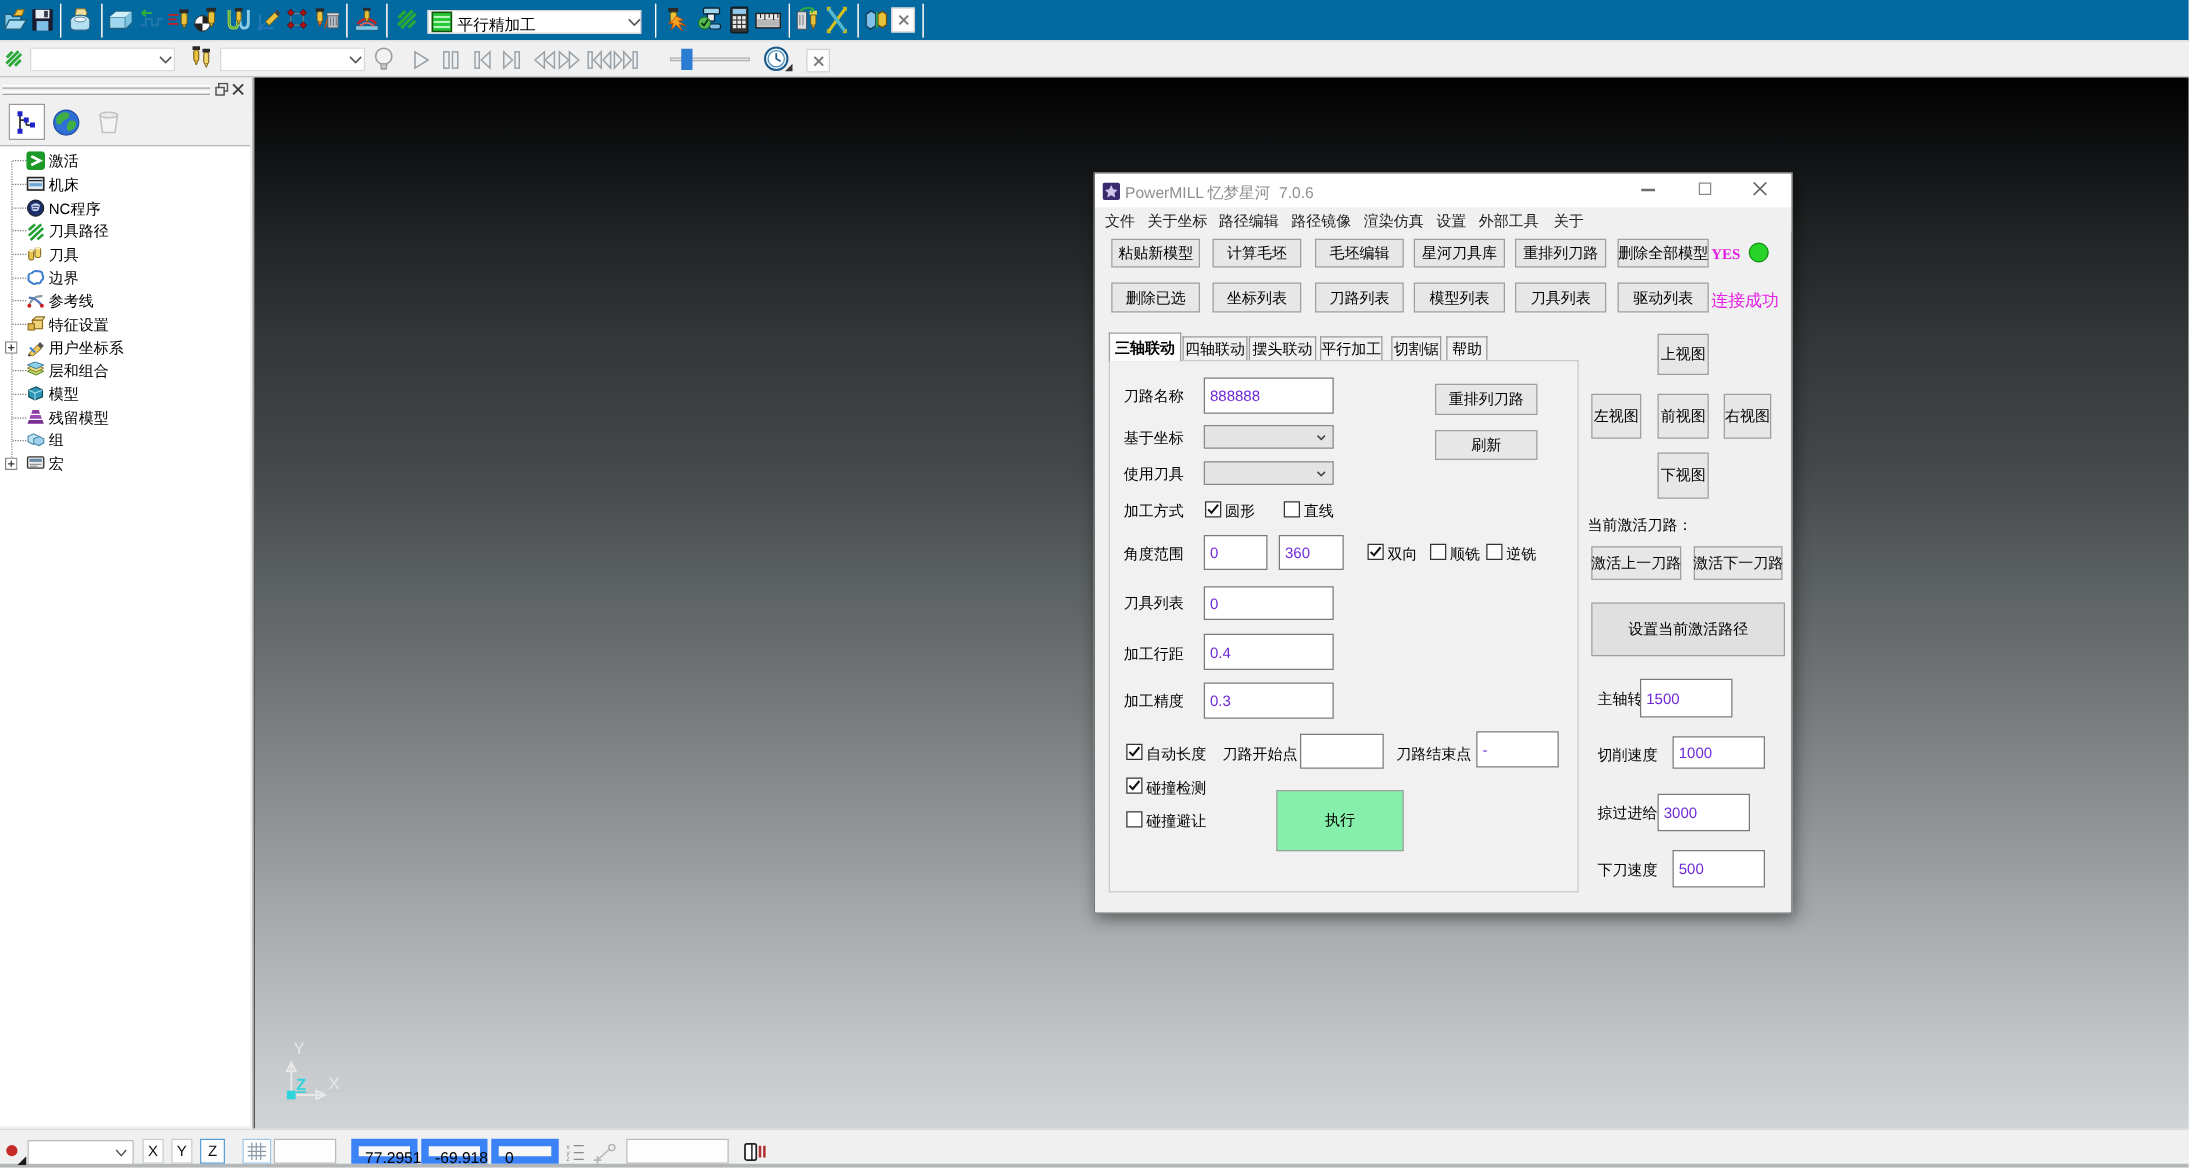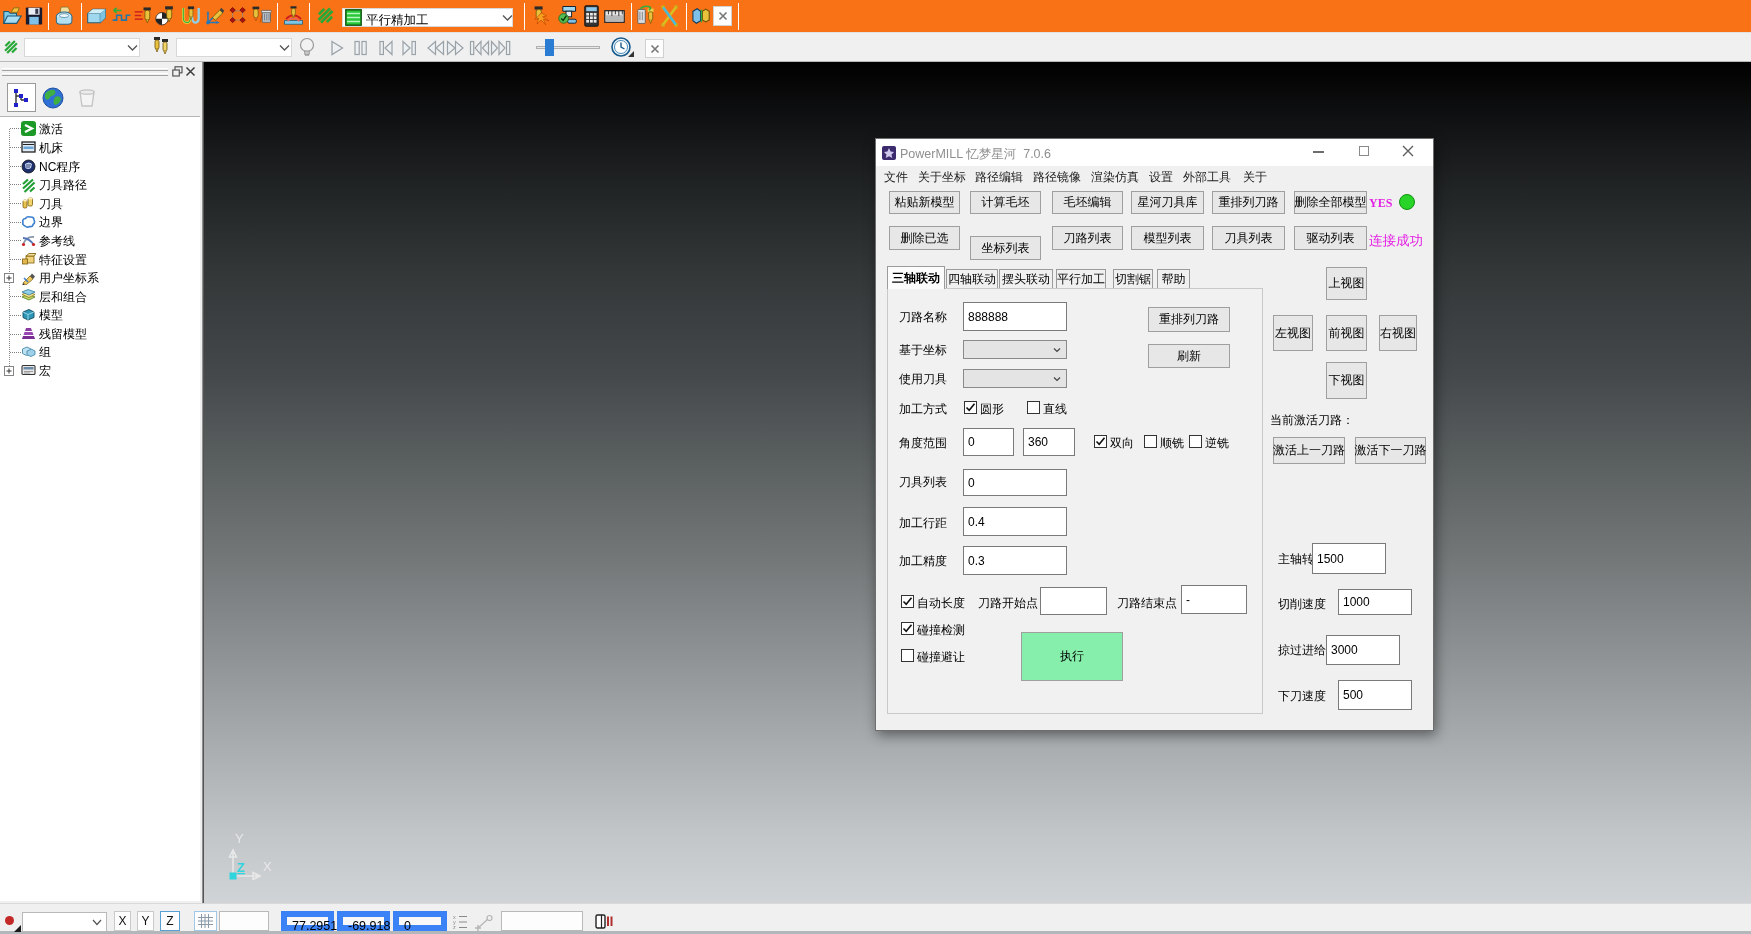--- a/index.html
+++ b/index.html
@@ -1,20 +1,20 @@
 <!DOCTYPE html>
 <html><head>
 <meta charset="utf-8">
 <style>
 * { margin:0; padding:0; box-sizing:border-box; }
 html,body { width:1751px; height:934px; overflow:hidden; }
 body { font-family:"Liberation Sans", sans-serif; font-size:12px; background:#f0f0f0; position:relative; }
 .abs { position:absolute; }
 
-#row1 { left:0; top:0; width:1751px; height:33px; background:#f97316; border-bottom:1px solid #e2e2e2;padding-left:33px; }
+#row1 { left:0; top:0; width:1751px; height:33px; background:#0369a1; border-bottom:1px solid #e2e2e2;padding-left:33px; }
 #row2 { left:0; top:33px; width:1751px; height:29px; background:#f0f0f0; border-bottom:1px solid #b8b8b8; }
 .vsep { position:absolute; width:1px; background:#b9b9b9; border-right:1px solid #fdfdfd; }
 .ticon { position:absolute; }
 
 #lpanel { left:0; top:62px; width:203px; height:841px; background:#f0f0f0; border-right:1px solid #8e8e8e; }
 #tree { position:absolute; left:0; top:54px; width:200px; height:785px; background:#ffffff; border-top:1px solid #b5b5b5; }
 .titem { position:absolute; left:39px; font-size:12px; color:#000; white-space:nowrap; }
 .hstub { position:absolute; left:10px; width:11px; height:1px; border-top:1px dotted #808080; }
 
 #viewport { left:203px; top:62px; width:1548px; height:841px;
@@ -25,21 +25,21 @@
 #sbar .bstrip { position:absolute; left:0; top:27px; width:1751px; height:4px; background:#b4b7b9; }
 .sin { position:absolute; top:7px; height:20px; background:#f8f8f8; border:6px solid #3b82f6; font-size:12.5px; color:#000; padding:2px 0 0 5px; }
 .sbtn { position:absolute; top:7px; height:20px; background:#fdfdfd; border:1px solid #c9c9c9; text-align:center; font-size:12px; color:#111; padding-top:2px; }
 
 #dlg { left:875px; top:138px; width:559px; height:593px; background:#f0f0f0; border:1px solid #6e6e6e; box-shadow:2px 4px 12px rgba(0,0,0,0.45); }
 #dlg .titlebar { position:absolute; left:0; top:0; width:100%; height:27px; background:#fff; }
 #dlg .title { position:absolute; left:24px; top:7px; font-size:12.5px; color:#8f8f8f; }
 #dlg .menubar { position:absolute; left:0; top:27px; width:100%; height:19px; background:#f0f0f0; }
 .mi { position:absolute; top:30px; font-size:12px; color:#1d1d1d; white-space:nowrap; }
 .btn { position:absolute; background:#e7e7e7; border:1px solid #9f9f9f; color:#000; font-size:12px; display:flex; align-items:center; justify-content:center; font-family:"Liberation Sans",sans-serif; white-space:nowrap; }
-.tb { position:absolute; background:#fff; border:1px solid #7a7a7a; font-size:12px; color:#000000; padding:0 0 0 4px; display:flex; align-items:center; }
+.tb { position:absolute; background:#fff; border:1px solid #7a7a7a; font-size:12px; color:#6d28d9; padding:0 0 0 4px; display:flex; align-items:center; }
 .combo { position:absolute; background:#e4e4e4; border:1px solid #8a8a8a; }
 .combo .arr { position:absolute; right:5px; top:50%; margin-top:-4px; width:8px; height:8px; }
 .lbl { position:absolute; font-size:12px; color:#000; white-space:nowrap; }
 .cb { position:absolute; width:13px; height:13px; background:#fff; border:1px solid #333; }
 .mag { color:#e421e4; }
 .tab { position:absolute; top:130px; height:20px; background:#f0f0f0; border:1px solid #9b9b9b; border-bottom:none; font-size:12px; display:flex; align-items:center; justify-content:center; white-space:nowrap; }
 #pane { position:absolute; left:11px; top:149px; width:376px; height:426px; background:#f1f1f1; border:1px solid #c9c9c9; }
 </style>
 </head>
 <body>
@@ -517,21 +517,21 @@
 
   <div class="btn" style="left:13px;top:52px;width:71px;height:23px">粘贴新模型</div>
   <div class="btn" style="left:94px;top:52px;width:71px;height:23px">计算毛坯</div>
   <div class="btn" style="left:176px;top:52px;width:71px;height:23px">毛坯编辑</div>
   <div class="btn" style="left:255px;top:52px;width:73px;height:23px">星河刀具库</div>
   <div class="btn" style="left:336px;top:52px;width:73px;height:23px">重排列刀路</div>
   <div class="btn" style="left:418px;top:52px;width:73px;height:23px">删除全部模型</div>
   <div class="abs mag" style="left:493px;top:57px;font-family:'Liberation Serif',serif;font-weight:bold;font-size:12px">YES</div>
   <div class="abs" style="left:523px;top:55px;width:16px;height:16px;border-radius:50%;background:#27d427;border:1px solid #119111"></div>
   <div class="btn" style="left:13px;top:87px;width:71px;height:24px">删除已选</div>
-  <div class="btn" style="left:94px;top:97px;width:71px;height:24px">坐标列表</div>
+  <div class="btn" style="left:94px;top:87px;width:71px;height:24px">坐标列表</div>
   <div class="btn" style="left:176px;top:87px;width:71px;height:24px">刀路列表</div>
   <div class="btn" style="left:255px;top:87px;width:73px;height:24px">模型列表</div>
   <div class="btn" style="left:336px;top:87px;width:73px;height:24px">刀具列表</div>
   <div class="btn" style="left:418px;top:87px;width:73px;height:24px">驱动列表</div>
   <div class="abs mag" style="left:493px;top:93px;font-size:13.5px">连接成功</div>
 
   <div class="tab" style="left:11px;top:127px;width:58px;height:23px;background:#fcfcfc;z-index:2;font-weight:bold">三轴联动</div>
   <div class="tab" style="left:70px;width:52px">四轴联动</div>
   <div class="tab" style="left:123px;width:54px">摆头联动</div>
   <div class="tab" style="left:180px;width:50px">平行加工</div>
@@ -596,20 +596,21 @@
   <div class="btn" style="left:145px;top:493px;width:102px;height:49px;background:#86efac">执行</div>
 
   <div class="btn" style="left:450px;top:128px;width:41px;height:33px">上视图</div>
   <div class="btn" style="left:397px;top:176px;width:40px;height:36px">左视图</div>
   <div class="btn" style="left:450px;top:176px;width:41px;height:36px">前视图</div>
   <div class="btn" style="left:503px;top:176px;width:38px;height:36px">右视图</div>
   <div class="btn" style="left:450px;top:223px;width:41px;height:37px">下视图</div>
   <div class="lbl" style="left:394px;top:273px">当前激活刀路：</div>
   <div class="btn" style="left:397px;top:298px;width:72px;height:27px">激活上一刀路</div>
   <div class="btn" style="left:479px;top:298px;width:71px;height:27px">激活下一刀路</div>
+  <div class="btn" style="left:397px;top:343px;width:155px;height:43px;background:#e0e0e0">设置当前激活路径</div>
   <div class="lbl" style="left:402px;top:412px">主轴转速</div>
   <div class="tb" style="left:436px;top:404px;width:74px;height:31px">1500</div>
   <div class="lbl" style="left:402px;top:457px">切削速度</div>
   <div class="tb" style="left:462px;top:450px;width:74px;height:26px">1000</div>
   <div class="lbl" style="left:402px;top:503px">掠过进给率</div>
   <div class="tb" style="left:450px;top:496px;width:74px;height:30px">3000</div>
   <div class="lbl" style="left:402px;top:549px">下刀速度</div>
   <div class="tb" style="left:462px;top:541px;width:74px;height:30px">500</div>
 </div>
 

